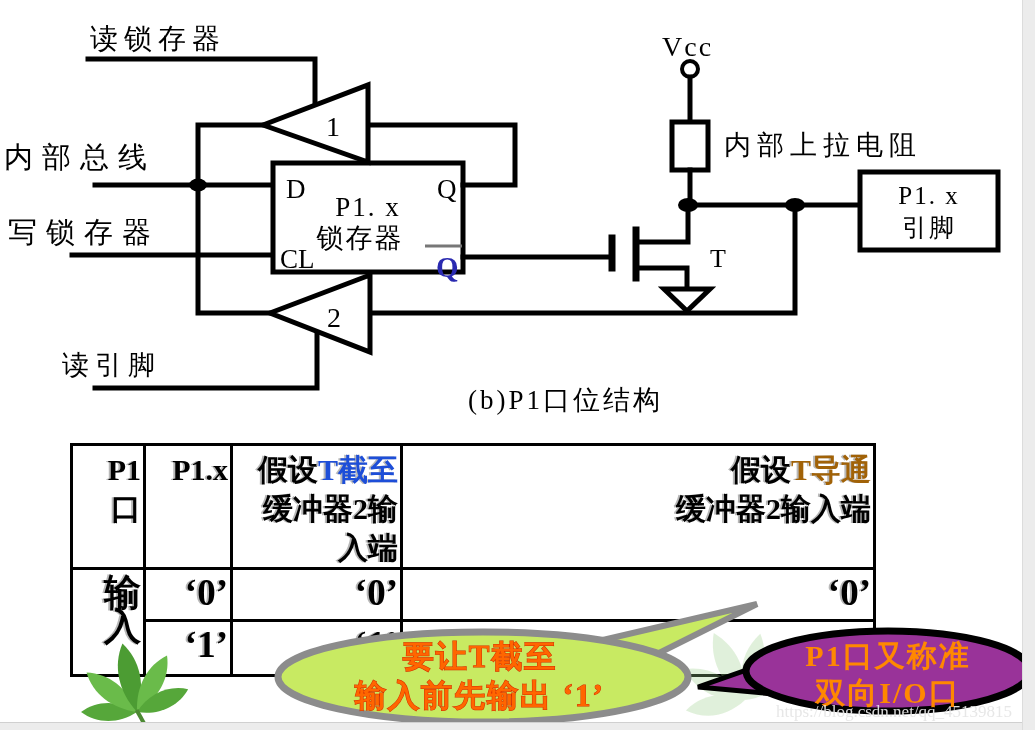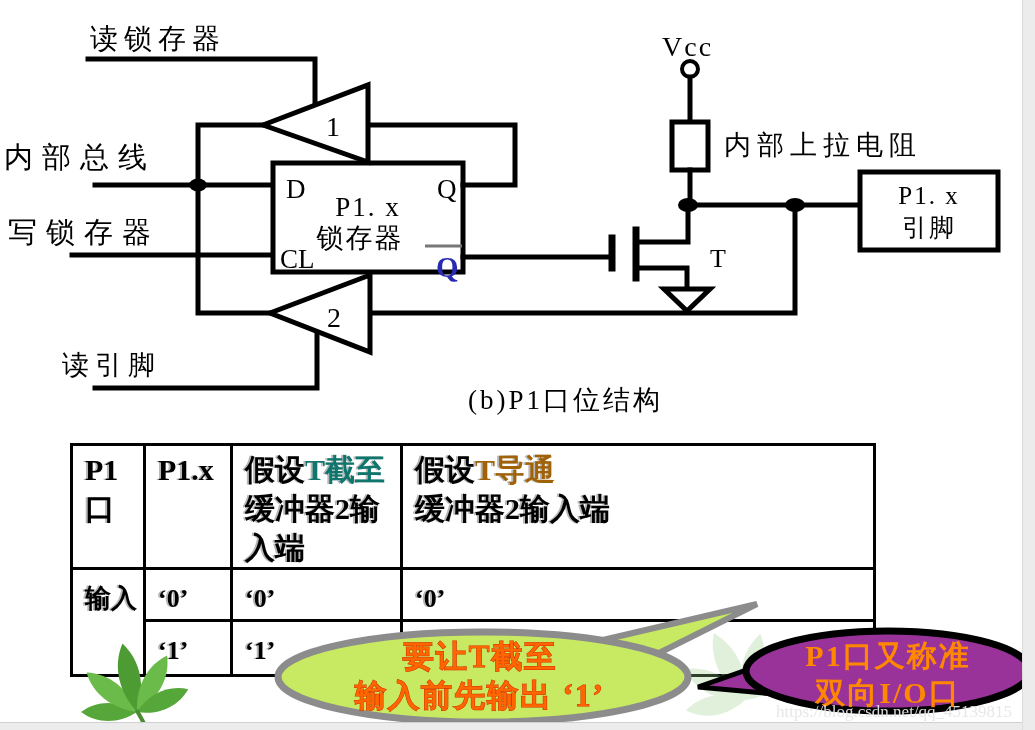--- a/index.html
+++ b/index.html
@@ -11,26 +11,26 @@
   .circuit{position:absolute;left:0;top:0;}
   .overlay{position:absolute;left:0;top:0;pointer-events:none;}
   
   .struct-table{
     position:absolute;left:70px;top:443px;border-collapse:collapse;
     table-layout:fixed;width:803px;height:202px;
     font-family:"Liberation Serif","DejaVu Serif",serif;
   }
   .struct-table th,.struct-table td{
     border:3px solid #000;background:#fff;color:#000;
-    font-weight:bold;text-align:left;padding:4px 2px 0 12px;vertical-align:top;
+    font-weight:bold;text-align:right;padding:4px 2px 0 12px;vertical-align:top;
     text-shadow:-2px 0 0 #b8b8b8;
   }
   .struct-table th{font-size:30px;line-height:39px;}
-  .struct-table td{font-size:26px;line-height:34px;padding-top:12px;}
-  .hl-red{color:#0f766e;}
+  .struct-table td{font-size:37px;line-height:34px;padding-top:6px;}
+  .hl-red{color:#1d4ed8;}
   .hl-purple{color:#a16207;}
   
   .right-strip{position:absolute;top:0;left:1022px;width:13px;height:730px;
     background:#ececec;border-left:1px solid #dcdcdc;}
   .bottom-strip{position:absolute;left:0;top:722px;width:1022px;height:8px;
     background:#ececec;border-top:1px solid #d0d0d0;}
 </style>
 </head>
 <body>
 

